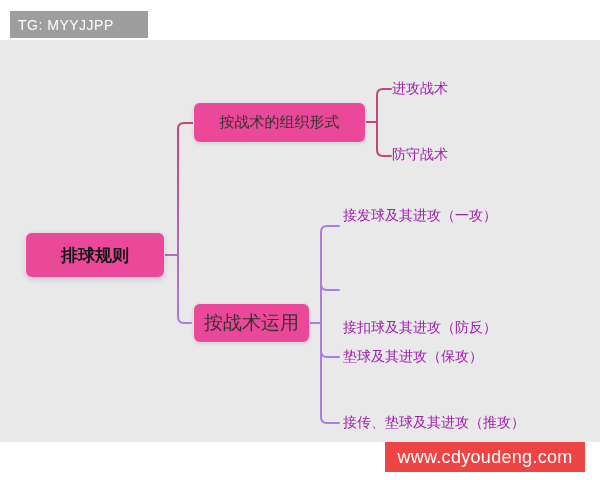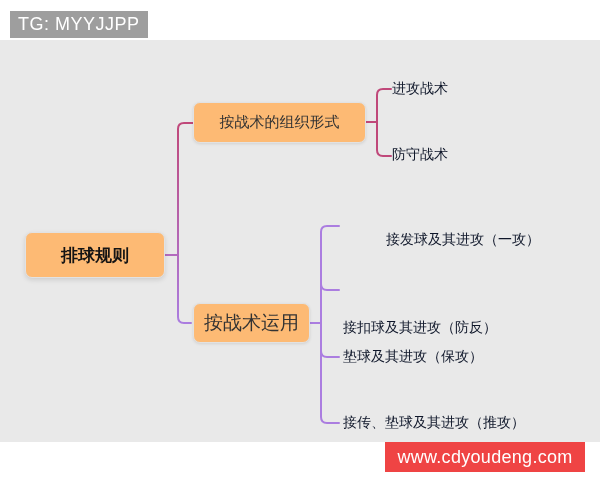--- a/index.html
+++ b/index.html
@@ -10,49 +10,49 @@
   }
   .canvas{
     position:absolute;left:0;top:40px;width:600px;height:402px;
   }
   .badge{
     position:absolute;color:#ffffff;display:flex;align-items:center;
     font-family:"Liberation Sans","DejaVu Sans",sans-serif;
   }
   .badge-tg{
     left:10px;top:11px;width:138px;height:27px;
-    font-size:18px;padding-left:8px;box-sizing:border-box;letter-spacing:0.5px;
+    font-size:14px;padding-left:8px;box-sizing:border-box;letter-spacing:0.5px;
   }
   .badge-site{
     left:385px;top:442px;width:200px;height:30px;
     font-size:18px;justify-content:center;letter-spacing:0.3px;
   }
   svg.connectors{position:absolute;left:0;top:0;width:600px;height:480px;pointer-events:none;}
   .node{
-    position:absolute;background:#fdba74;
+    position:absolute;background:#ec4899;
     border:1px solid #e2e2e2;border-radius:7px;
     box-shadow:0 1px 3px rgba(0,0,0,0.10);
     display:flex;align-items:center;justify-content:center;
     color:#333333;white-space:nowrap;box-sizing:border-box;
   }
   .node-root{
     left:25px;top:232px;width:140px;height:46px;
     font-size:17px;font-weight:bold;color:#141414;
     box-shadow:0 2px 5px rgba(0,0,0,0.12);
   }
   .node-b1{left:193px;top:102px;width:173px;height:41px;font-size:15px;}
   .node-b2{left:193px;top:303px;width:117px;height:40px;font-size:19px;}
   .leaf{
     position:absolute;transform:translateY(-50%);
-    font-size:14px;color:#0f172a;white-space:nowrap;
+    font-size:14px;color:#a21caf;white-space:nowrap;
   }
   .leaf-b1{left:392px;}
   .leaf-b2{left:343px;}
   .lf-y1{top:89px;}  .lf-y2{top:155px;}
-  .lf-y3{top:240px;margin-left:43px;} .lf-y4{top:290px;margin-top:38px;}
+  .lf-y3{top:216px;} .lf-y4{top:290px;margin-top:38px;}
   .lf-y5{top:357px;} .lf-y6{top:423px;}
 </style>
 </head>
 <body>
 
 <div class="canvas" style="background: rgb(233, 233, 233);"></div>
 
 <svg class="connectors" viewBox="0 0 600 480" xmlns="http://www.w3.org/2000/svg">
   <defs>
     <linearGradient id="trunkGrad" gradientUnits="userSpaceOnUse" x1="178" y1="123" x2="178" y2="323">

